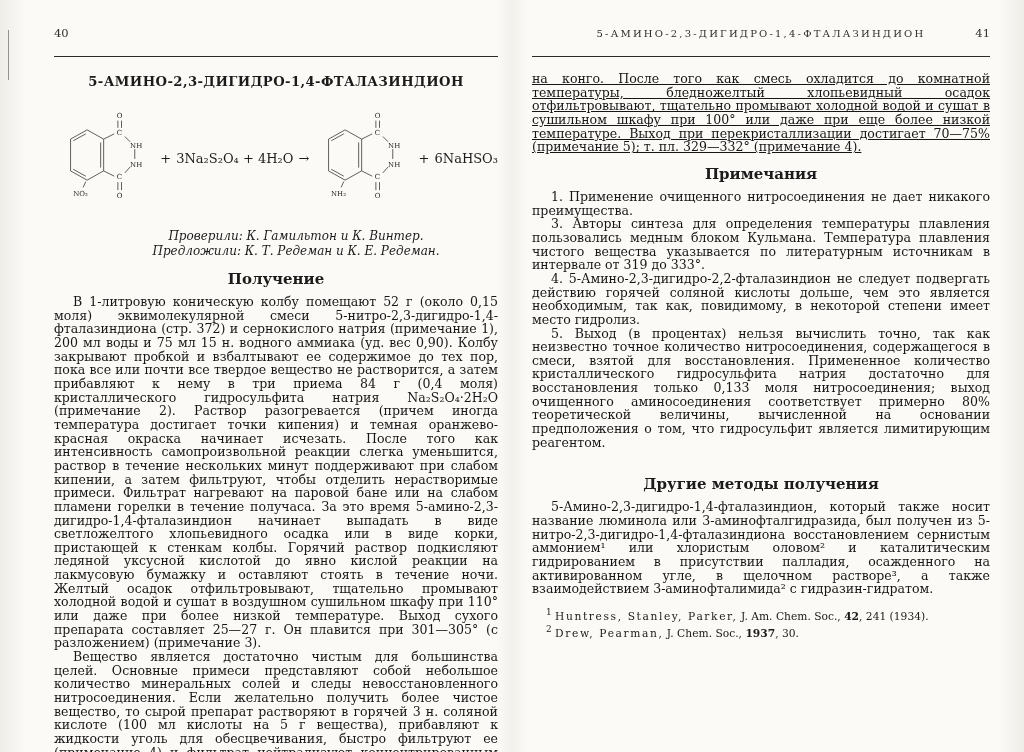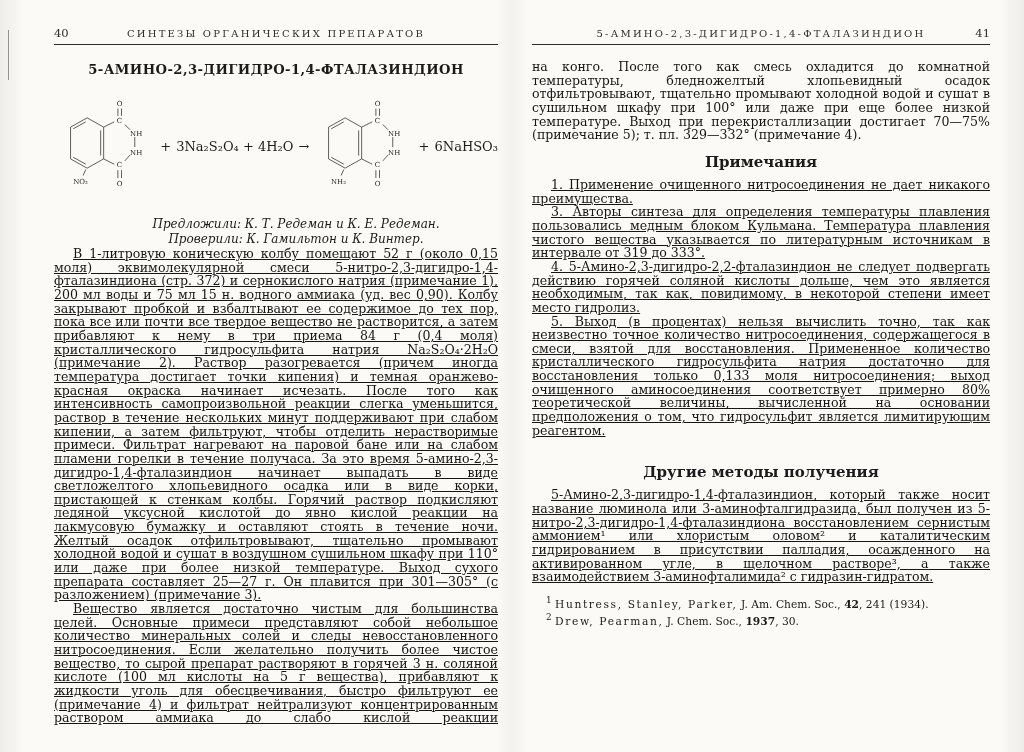--- a/index.html
+++ b/index.html
@@ -8,57 +8,56 @@
     position:relative;width:1024px;height:752px;overflow:hidden;box-sizing:border-box;
     background:linear-gradient(90deg,#efede8 0%,#fbfaf7 2.5%,#fbfaf7 48.5%,#f3f1ec 50%,#fbfaf7 51.5%,#fbfaf7 97.5%,#efede8 100%);
     color:#1b1b1b;
   }
   .edge-line{position:absolute;left:8px;top:30px;width:1px;height:50px;background:#555;opacity:.6;}
   .page{box-sizing:border-box;width:512px;height:752px;float:left;}
   .page-left{padding:26px 14px 0 54px;}
   .page-right{padding:26px 34px 0 20px;}
 
   .page-header{display:grid;grid-template-columns:1fr auto 1fr;align-items:baseline;
-    border-bottom:1.2px solid #2b2b2b;padding-bottom:4px;gap:20px;}
+    border-bottom:1.2px solid #2b2b2b;padding-bottom:16px;gap:20px;}
   .running-head{font-size:10px;letter-spacing:2.2px;color:#2e2e2e;white-space:nowrap;}
   .pgnum{font-size:11.5px;color:#2e2e2e;}
   .pg-l{justify-self:start;}
   .pg-r{justify-self:end;}
 
   .doc-title{text-align:center;font-weight:bold;font-size:13.2px;letter-spacing:.4px;margin:17px 0 4px;}
 
   .reaction{display:flex;align-items:center;margin:0 0 0 2px;}
   .rx-text{font-size:13px;white-space:nowrap;color:#1d1d1d;}
   .rx-op{margin:0 5px;}
   .struct-svg{display:block;}
   .struct-svg path{stroke:#2e2e2e;stroke-width:1.15;fill:none;}
   .struct-svg text{fill:#1c1c1c;font-size:10.5px;font-family:"DejaVu Serif","Liberation Serif",serif;}
 
   .credits{text-align:center;font-style:italic;font-size:12px;line-height:15px;margin:6px 0 0 40px;}
 
   .sec-head{text-align:center;font-weight:bold;font-size:15px;margin:11px 0 7px;}
   .bodytext{font-size:12.55px;line-height:13.65px;text-align:justify;margin:0;color:#161616;}
-  .indent{text-indent:19px;text-decoration:underline;}
+  .indent{text-indent:19px;}
   .justify-last{text-align-last:justify;}
-  .cont{margin-top:15px;}
+  .cont{margin-top:15px;text-decoration:underline;}
 
   .fn-block{margin-top:10px;}
   .footnote{font-size:10.7px;line-height:12.8px;margin:0;text-indent:14px;text-align:left;color:#1a1a1a;}
   .fn-authors{letter-spacing:1.6px;}
 </style>
 </head>
 <body>
 
 <div class="spread">
   <div class="edge-line"></div>
 
   <div class="page page-left">
     <div class="page-header">
       <span class="pgnum pg-l">40</span>
-      <span class="running-head">СИНТЕЗЫ ОРГАНИЧЕСКИХ ПРЕПАРАТОВ</span>
       <span></span>
     </div>
 
     <div class="doc-title">5-АМИНО-2,3-ДИГИДРО-1,4-ФТАЛАЗИНДИОН</div>
 
     <div class="reaction">
 
       <svg class="struct-svg" width="132" height="130" viewBox="0 0 150 145">
         <path d="M47,30 L72,44"></path>
         <path d="M72,44 L72,92"></path>
@@ -117,24 +116,25 @@
         <text x="112" y="86">NH</text>
         <text x="96" y="104" text-anchor="middle">C</text>
         <text x="96" y="133" text-anchor="middle">O</text>
         <text x="37" y="130" text-anchor="middle">NH₂</text>
       </svg>
       <span class="rx-text rx-op">+</span>
       <span class="rx-text">6NaHSO₃</span>
     </div>
 
     <div class="credits">
+      <div>Проверили: К. Гамильтон и К. Винтер.</div>
       <div>Предложили: К. Т. Редеман и К. Е. Редеман.</div>
-      <div>Проверили: К. Гамильтон и К. Винтер.</div>
     </div>
 
+    <div class="sec-head">Получение</div>
 
     <p class="bodytext indent">В 1-литровую коническую колбу помещают 52 г (около 0,15 моля) эквимолекулярной смеси 5-нитро-2,3-дигидро-1,4-фталазиндиона (стр. 372) и сернокислого натрия (примечание 1), 200 мл воды и 75 мл 15 н. водного аммиака (уд. вес 0,90). Колбу закрывают пробкой и взбалтывают ее содержимое до тех пор, пока все или почти все твердое вещество не растворится, а затем прибавляют к нему в три приема 84 г (0,4 моля) кристаллического гидросульфита натрия Na₂S₂O₄·2H₂O (примечание 2). Раствор разогревается (причем иногда температура достигает точки кипения) и темная оранжево-красная окраска начинает исчезать. После того как интенсивность самопроизвольной реакции слегка уменьшится, раствор в течение нескольких минут поддерживают при слабом кипении, а затем фильтруют, чтобы отделить нерастворимые примеси. Фильтрат нагревают на паровой бане или на слабом пламени горелки в течение получаса. За это время 5-амино-2,3-дигидро-1,4-фталазиндион начинает выпадать в виде светложелтого хлопьевидного осадка или в виде корки, пристающей к стенкам колбы. Горячий раствор подкисляют ледяной уксусной кислотой до явно кислой реакции на лакмусовую бумажку и оставляют стоять в течение ночи. Желтый осадок отфильтровывают, тщательно промывают холодной водой и сушат в воздушном сушильном шкафу при 110° или даже при более низкой температуре. Выход сухого препарата составляет 25—27 г. Он плавится при 301—305° (с разложением) (примечание 3).</p>
     <p class="bodytext indent justify-last">Вещество является достаточно чистым для большинства целей. Основные примеси представляют собой небольшое количество минеральных солей и следы невосстановленного нитросоединения. Если желательно получить более чистое вещество, то сырой препарат растворяют в горячей 3 н. соляной кислоте (100 мл кислоты на 5 г вещества), прибавляют к жидкости уголь для обесцвечивания, быстро фильтруют ее (примечание 4) и фильтрат нейтрализуют концентрированным раствором аммиака до слабо кислой реакции</p>
   </div>
 
   <div class="page page-right">
     <div class="page-header">
       <span></span>
       <span class="running-head">5-АМИНО-2,3-ДИГИДРО-1,4-ФТАЛАЗИНДИОН</span>
       <span class="pgnum pg-r">41</span>

